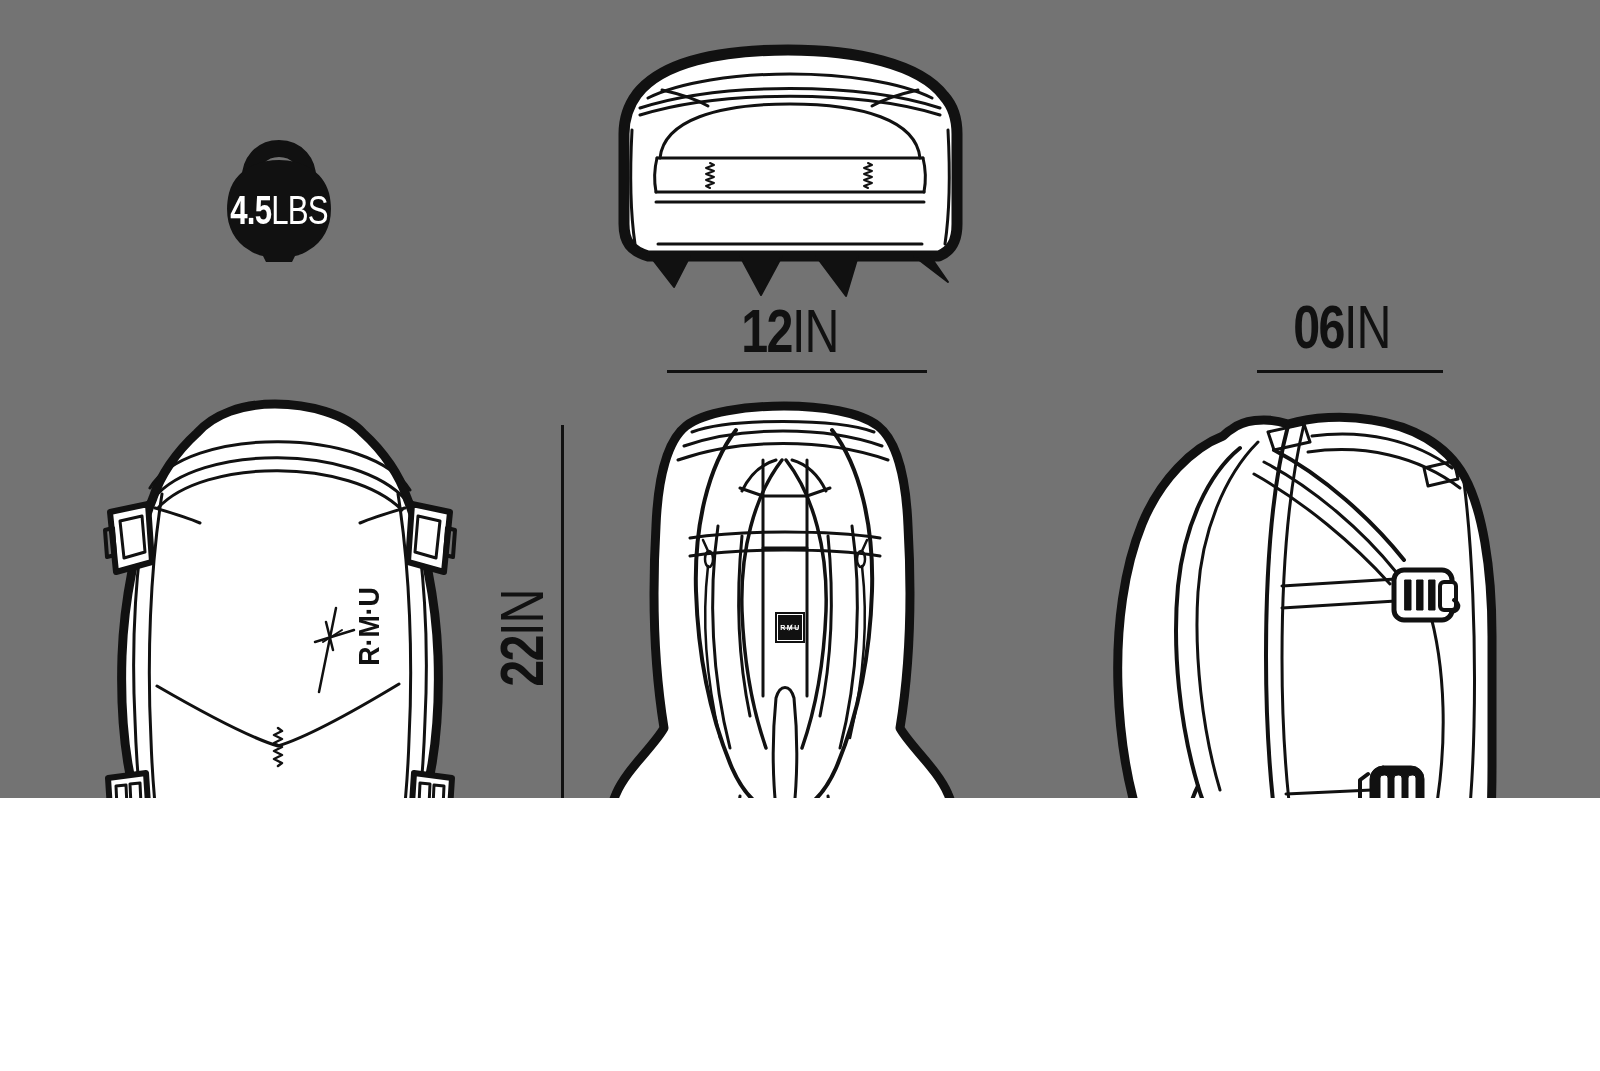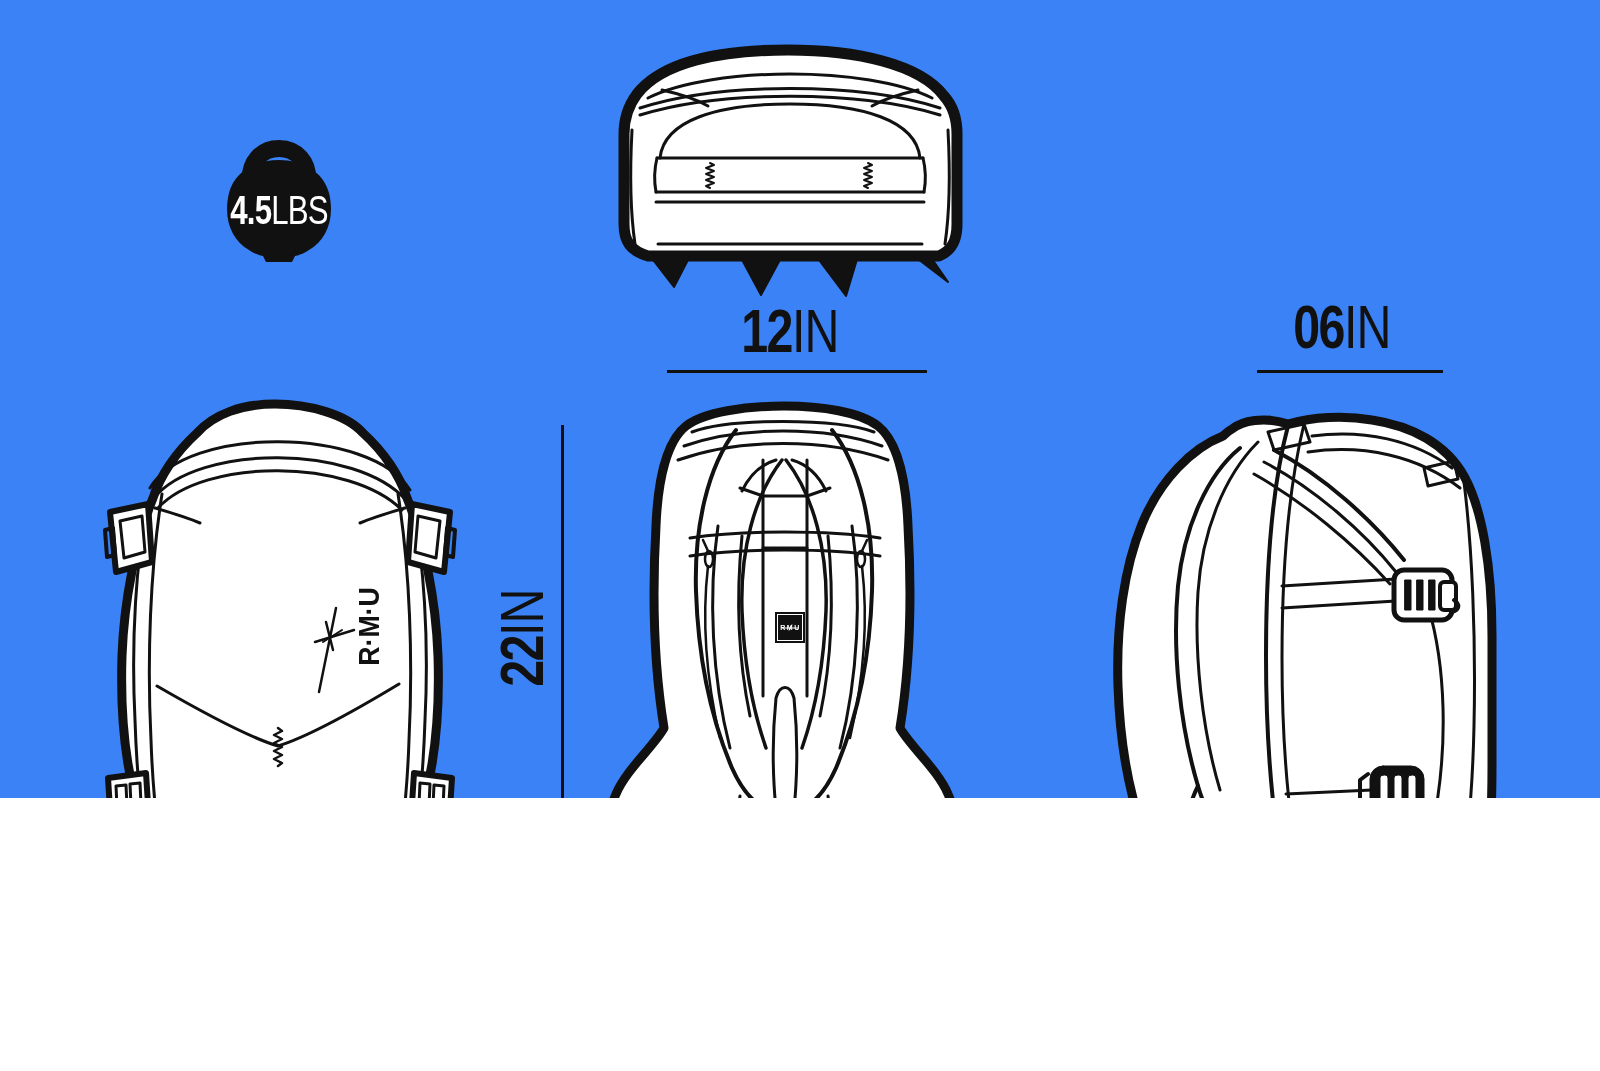--- a/index.html
+++ b/index.html
@@ -1,17 +1,17 @@
 <!DOCTYPE html>
 <html><head>
 <meta charset="utf-8">
 <style>
   html,body{margin:0;padding:0;background:#ffffff;}
   .canvas{
-    position:relative;width:1600px;height:798px;background:#3b82f6;overflow:hidden;
+    position:relative;width:1600px;height:798px;background:#737373;overflow:hidden;
     font-family:"Liberation Sans",sans-serif;color:#111111;
   }
   svg{position:absolute;overflow:visible;}
   
   .dim{
     position:absolute;text-align:center;white-space:nowrap;
     transform:scaleX(0.78);transform-origin:50% 50%;
     line-height:1;user-select:none;
   }
   .dim .dv{font-weight:700;font-size:62px;letter-spacing:-2px;}

